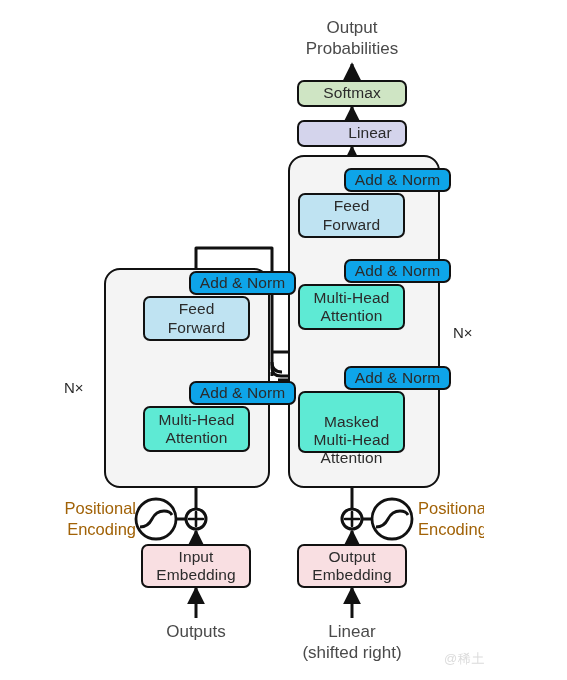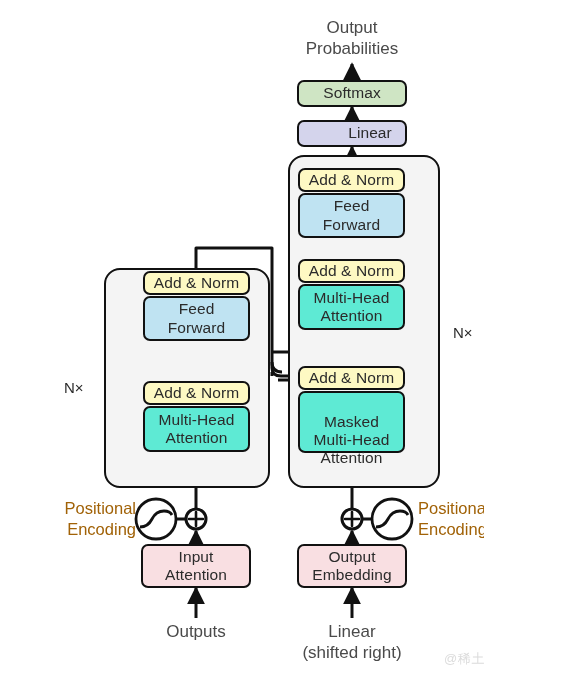--- a/index.html
+++ b/index.html
@@ -37,21 +37,21 @@
     display: flex;
     align-items: center;
     justify-content: center;
     text-align: center;
     color: #2b2b2b;
     font-size: 15.5px;
     line-height: 1.18;
     letter-spacing: .1px;
   }
   .blk span { display: block; }
-  .addnorm { background: #fef9c3; }
+  .addnorm { background: #0ea5e9; margin-left: 46px; }
   .ffwd    { background: #bfe3f2; }
   .attn    { background: #5eead4; }
   .softmax { background: #cfe5c4; }
   .linear  { background: #d4d4ec; }
   .embed   { background: #f9dfe2; }
   .cap {
     position: absolute;
     color: #4a4a4a;
     font-size: 17px;
     line-height: 1.22;
@@ -228,21 +228,21 @@
   <div class="nx" style="left:64px; top:379px;">N×</div>
   <div class="nx" style="left:453px; top:324px;">N×</div>
 
   <div class="pe" style="left:48px; top:498px; width:88px; text-align:right;">Positional
 Encoding</div>
   <div class="pe" style="left:418px; top:498px; width:110px; text-align:left;">Positional
 Encoding</div>
 
   <div class="blk embed" style="left:141px; top:544px; width:110px; height:44px; flex-direction:column;">
     <span style="white-space:pre-line;">Input
-Attention</span>
+Embedding</span>
   </div>
   <div class="blk embed" style="left:297px; top:544px; width:110px; height:44px; flex-direction:column;">
     <span style="white-space:pre-line;">Output
 Embedding</span>
   </div>
 
   <div class="cap" style="left:136px; top:622px; width:120px;">Outputs</div>
   <div class="cap" style="left:282px; top:622px; width:140px;">Linear
 (shifted right)</div>
 

